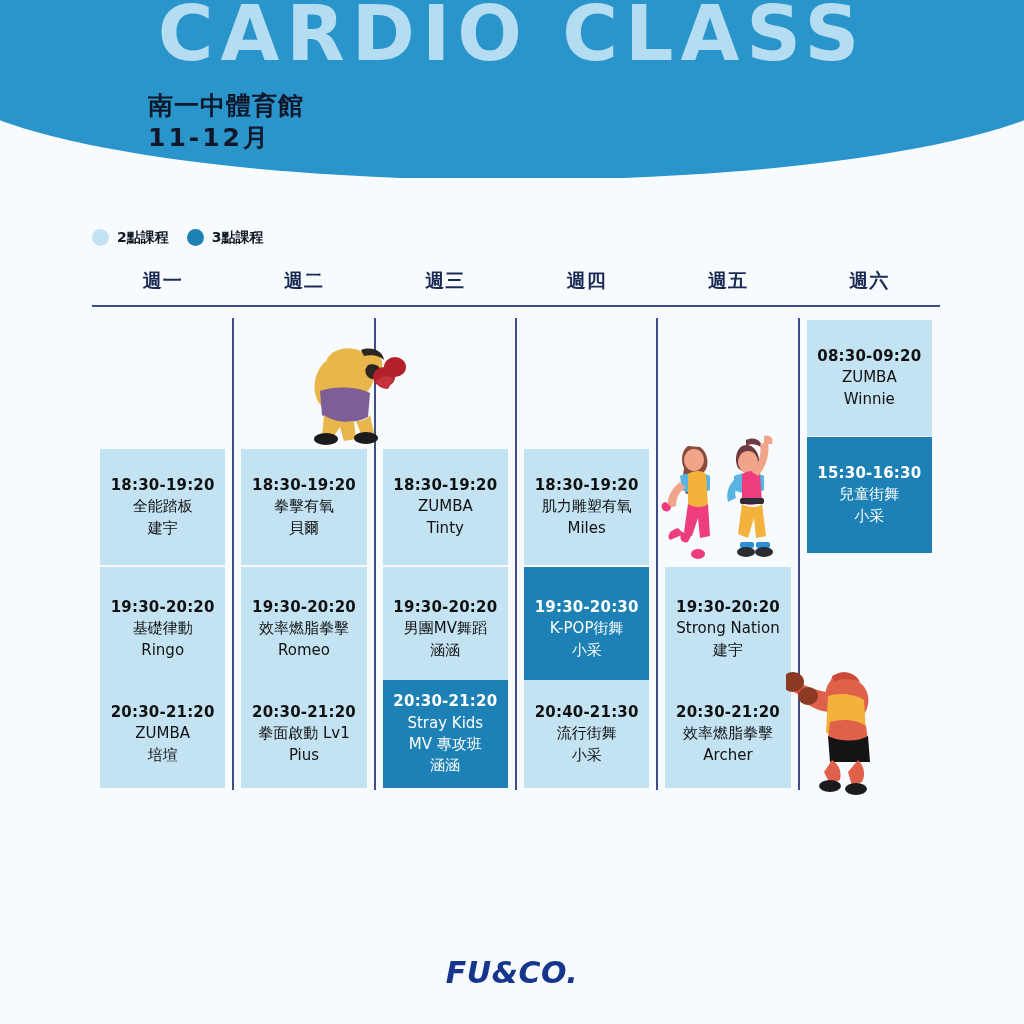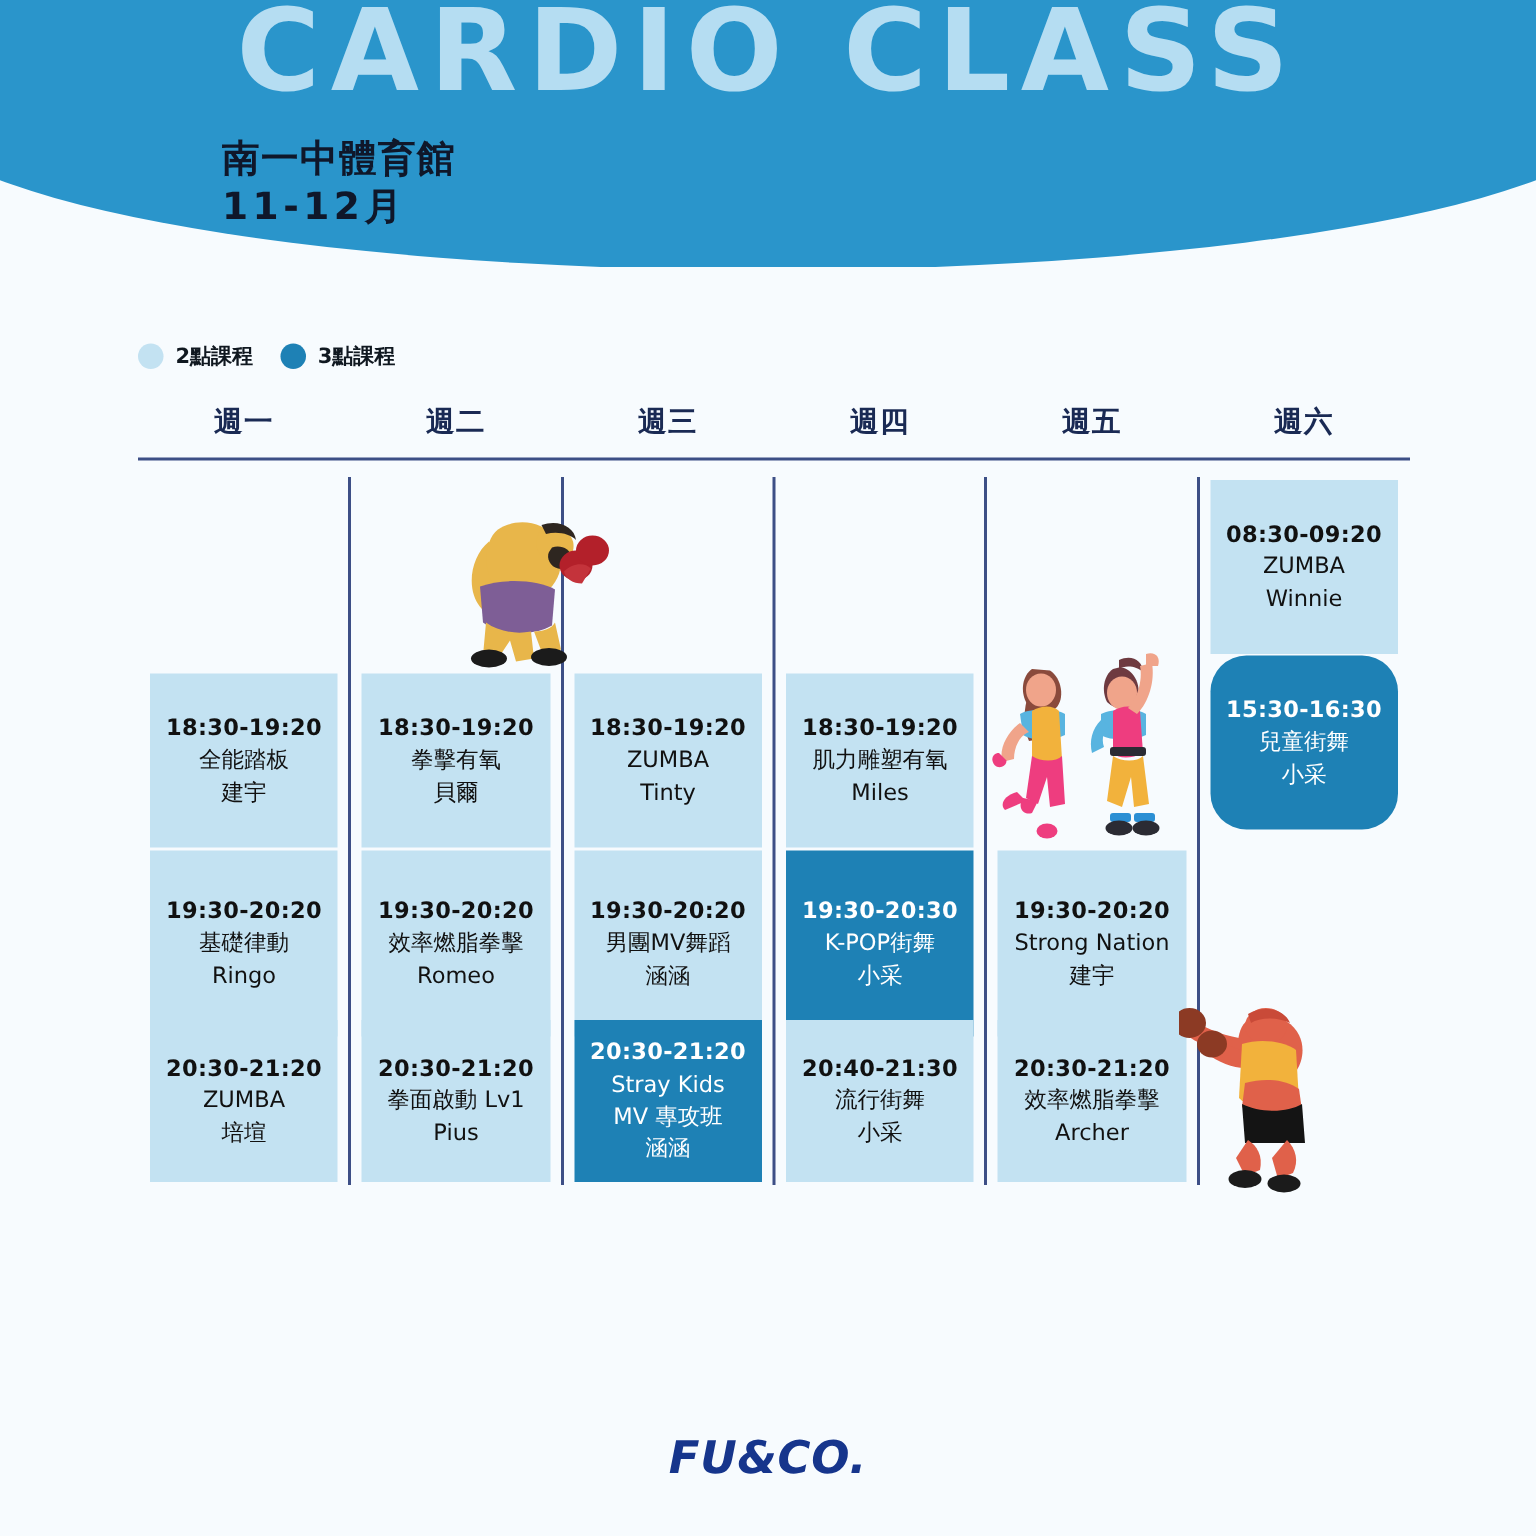--- a/index.html
+++ b/index.html
@@ -130,21 +130,21 @@
     font-size: 15px;
     line-height: 1.42;
     font-family: "DejaVu Sans", "Liberation Sans", sans-serif;
   }
   .slot.dark { background: #1e81b5; color: #ffffff; }
   .slot .ln { display: block; white-space: nowrap; }
   .slot .time { font-weight: 700; letter-spacing: 0.2px; }
 
   
   .r-sat1 { top: 8px;   height: 116px; }
-  .r-sat2 { top: 125px; height: 116px; border-radius: 24px; }
+  .r-sat2 { top: 125px; height: 116px; }
   .r1     { top: 125px; height: 116px; margin-top: 12px; }
   .r2     { top: 255px; height: 124px; }
   .r3     { top: 368px; height: 108px; }
 
   
   .illus { position: absolute; }
   .illus svg { display: block; }
   #illus-boxer-tue { left: 298px; top: 335px; }
   #illus-dancers   { left: 658px; top: 432px; }
   #illus-boxer-fri { left: 786px; top: 662px; }

